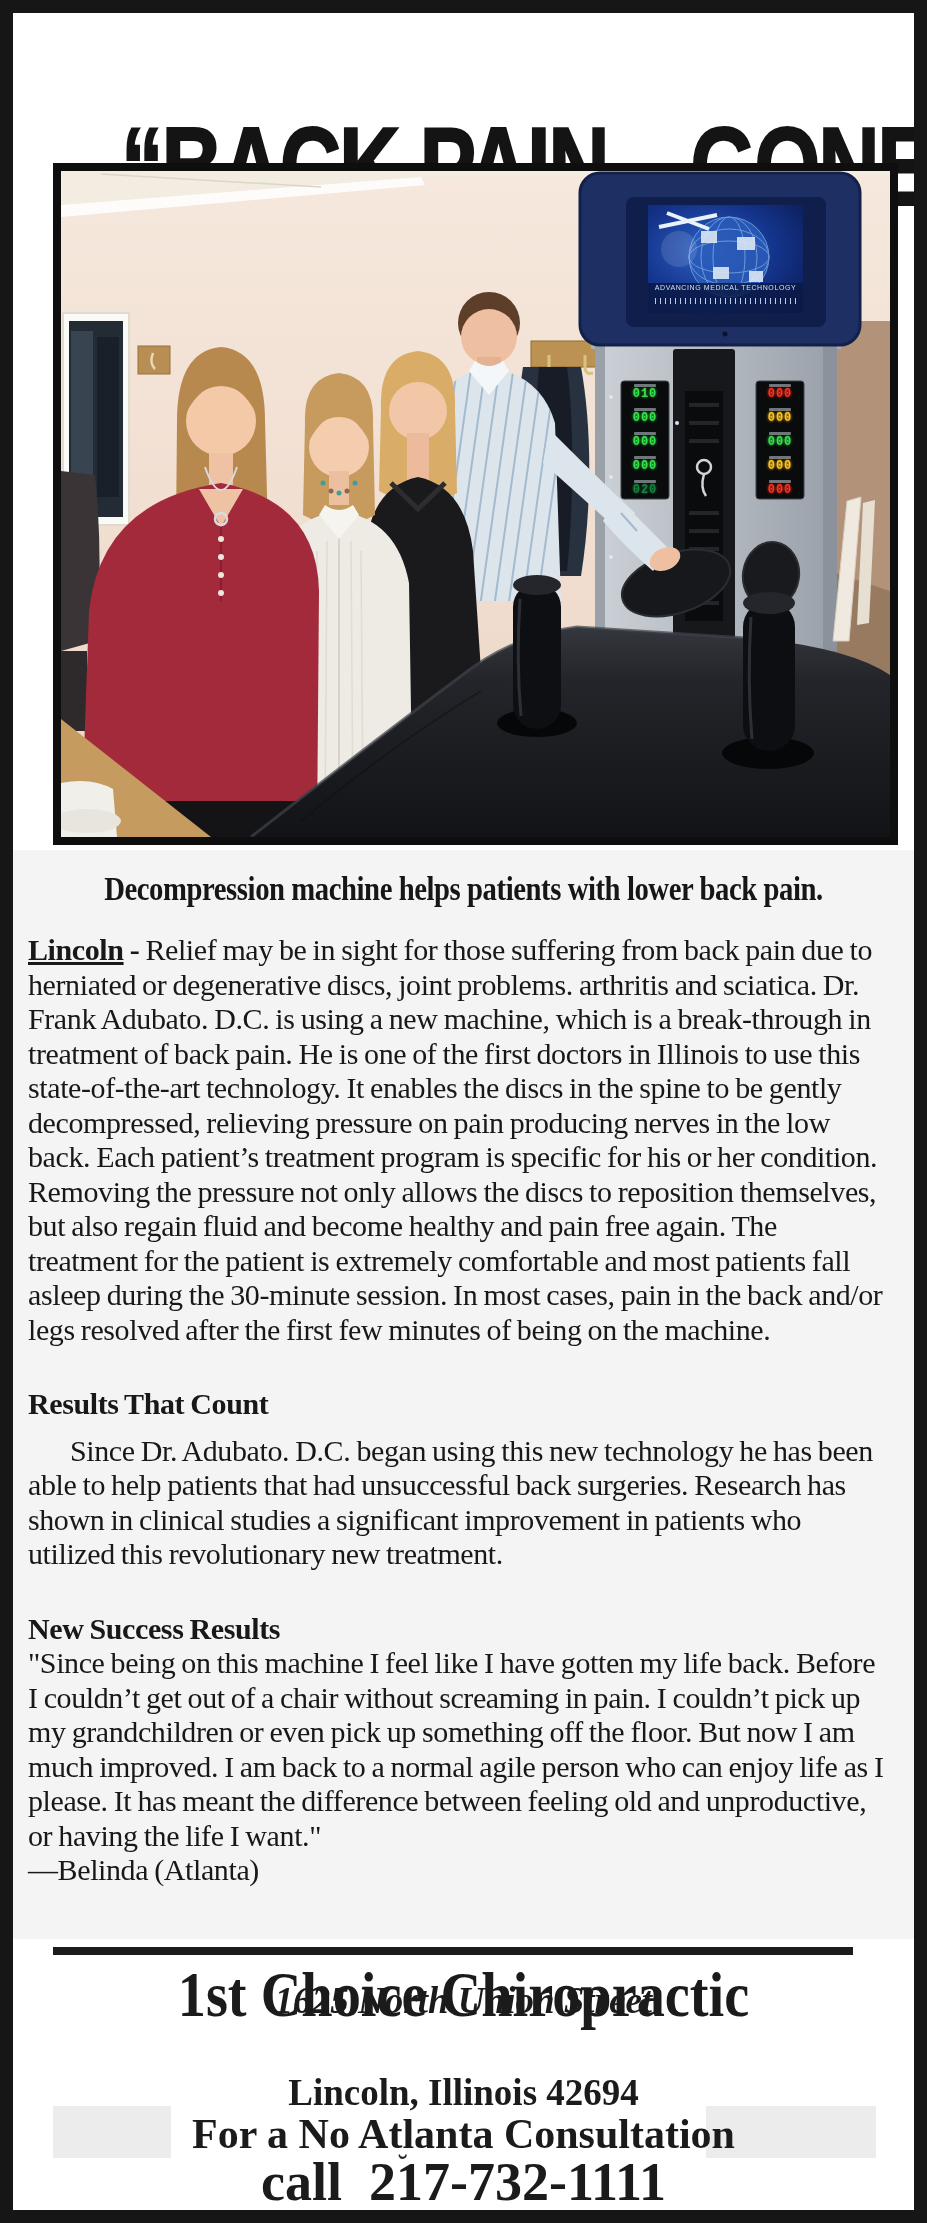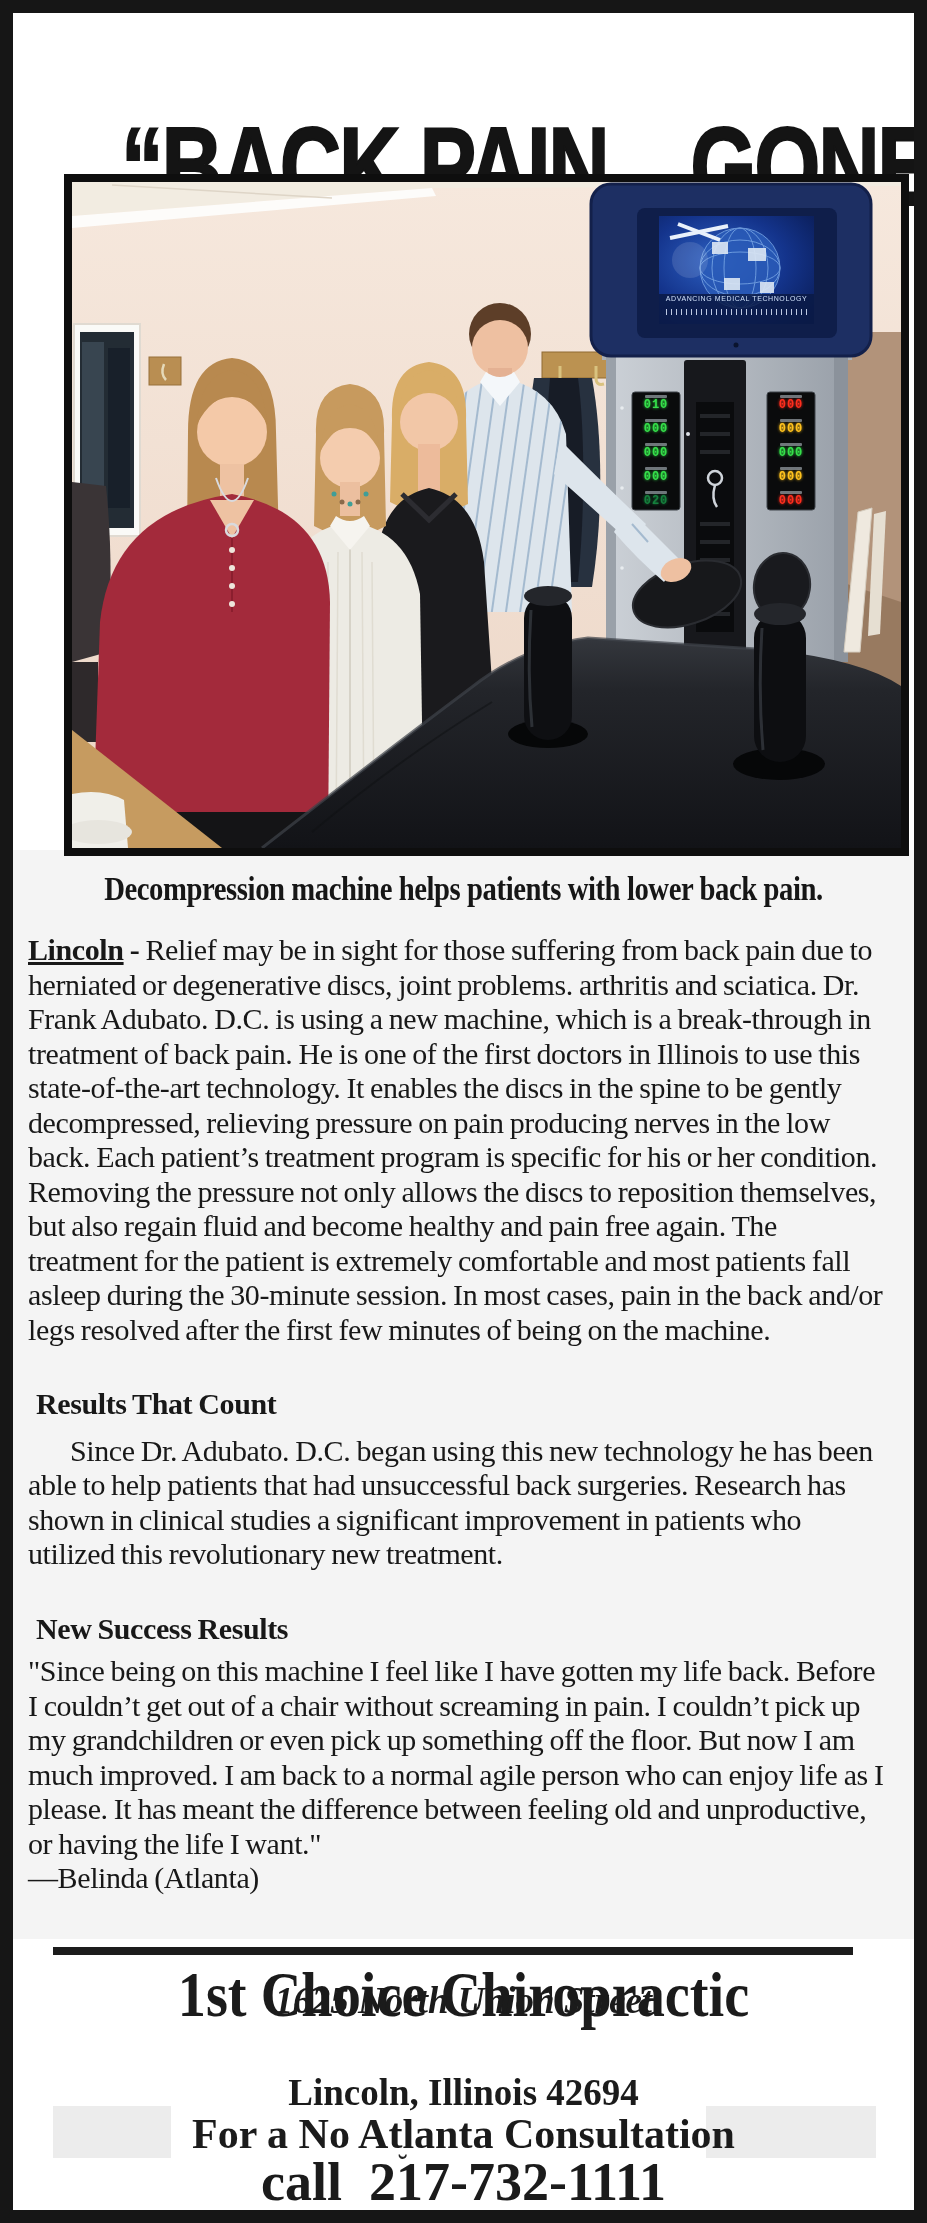--- a/index.html
+++ b/index.html
@@ -30,21 +30,21 @@
   .screen-ticks{position:absolute;left:594px;top:127px;width:141px;height:6px;opacity:.85;
       background:repeating-linear-gradient(90deg,#dfeaff 0,#dfeaff 1px,transparent 1px,transparent 5px);}
 
   .caption{position:absolute;top:858px;left:0;width:901px;text-align:center;font-weight:700;
       font-size:33px;letter-spacing:-.5px;transform:scaleX(0.87);transform-origin:50% 0;white-space:nowrap;}
 
   .article{position:absolute;left:15px;top:908px;width:858px;font-size:30px;line-height:34.5px;
       letter-spacing:-.4px;word-spacing:-1px;color:#181818;}
   .article p{margin:12px 0 40px;}
   .article p.tight{margin:0;}
-  .article h2{font-size:30px;line-height:34.5px;margin:8px;font-weight:700;}
+  .article h2{font-size:30px;line-height:34.5px;margin:0;font-weight:700;}
   .indent{text-indent:42px;}
   .lead-b{font-weight:700;}
 
   .footer-rule{position:absolute;left:40px;top:1934px;width:800px;height:8px;background:#1c1c1c;}
   .fline{position:absolute;left:0;width:901px;text-align:center;font-weight:700;color:#1b1b1b;}
   .biz{top:1949px;font-size:64px;line-height:66px;transform:scaleX(0.88);transform-origin:50% 0;white-space:nowrap;}
   .addr1{top:1968px;font-size:37px;line-height:40px;font-style:italic;}
   .addr2{top:2060px;font-size:37px;line-height:40px;}
   .offer{top:2098px;font-size:42px;line-height:46px;}
   .phone{top:2146px;font-size:54px;line-height:46px;white-space:pre;}
@@ -55,21 +55,21 @@
 </style>
 </head>
 <body>
 
 <div class="ad">
 
   <div class="band"></div>
 
   <h1 class="headline">“BACK PAIN…GONE”</h1>
 
-  <figure class="photo-frame" style="margin:11px;">
+  <figure class="photo-frame" style="margin:0;">
     <div class="photo">
       <svg width="829" height="666" viewBox="0 0 829 666">
         <defs>
           <linearGradient id="wallG" x1="0" y1="0" x2="0" y2="1">
             <stop offset="0" stop-color="#f6e8dd"></stop>
               <stop offset="1" stop-color="#ecd6c6"></stop>
           </linearGradient>
           <linearGradient id="silverG" x1="0" y1="0" x2="1" y2="0">
             <stop offset="0" stop-color="#ccd1d7"></stop>
               <stop offset=".5" stop-color="#b4bac1"></stop>

